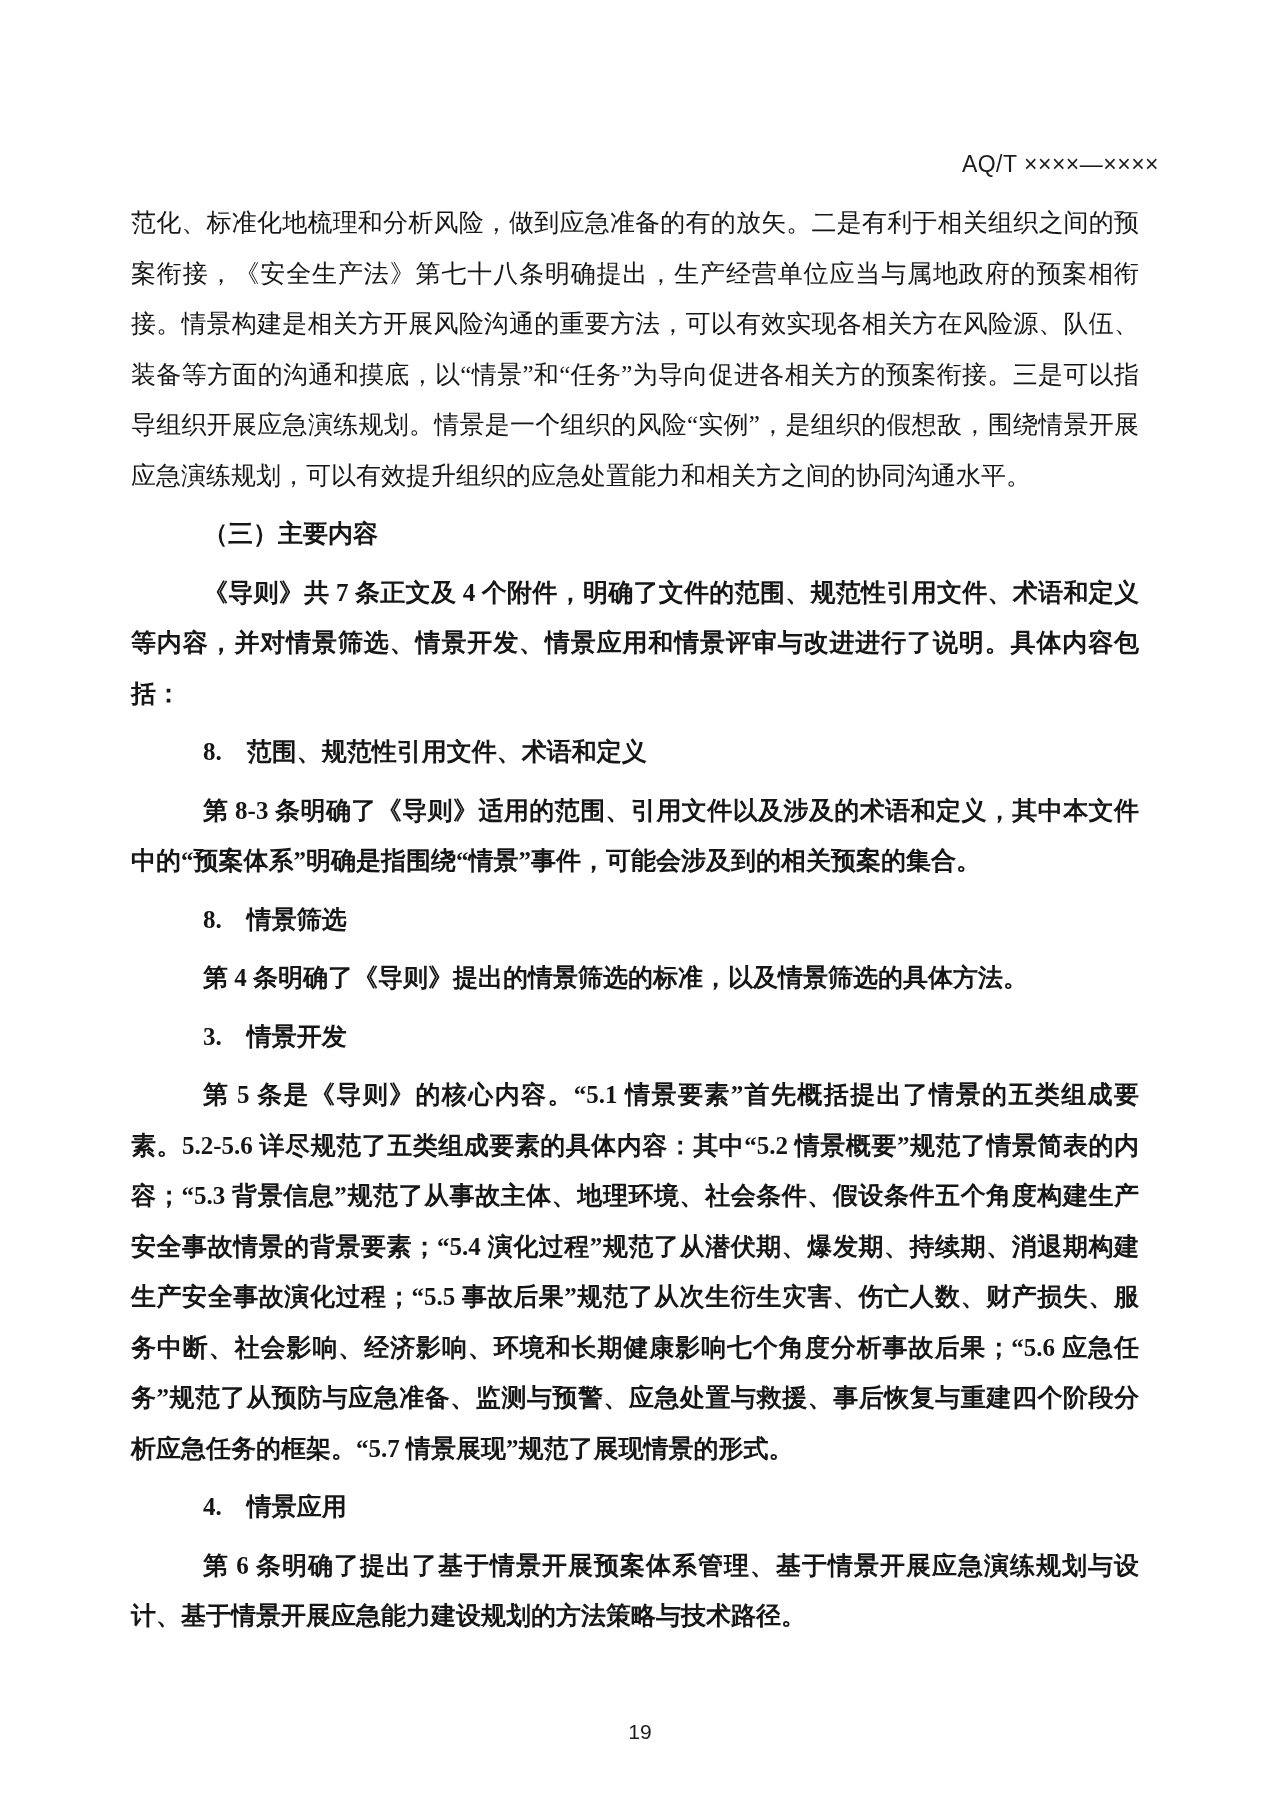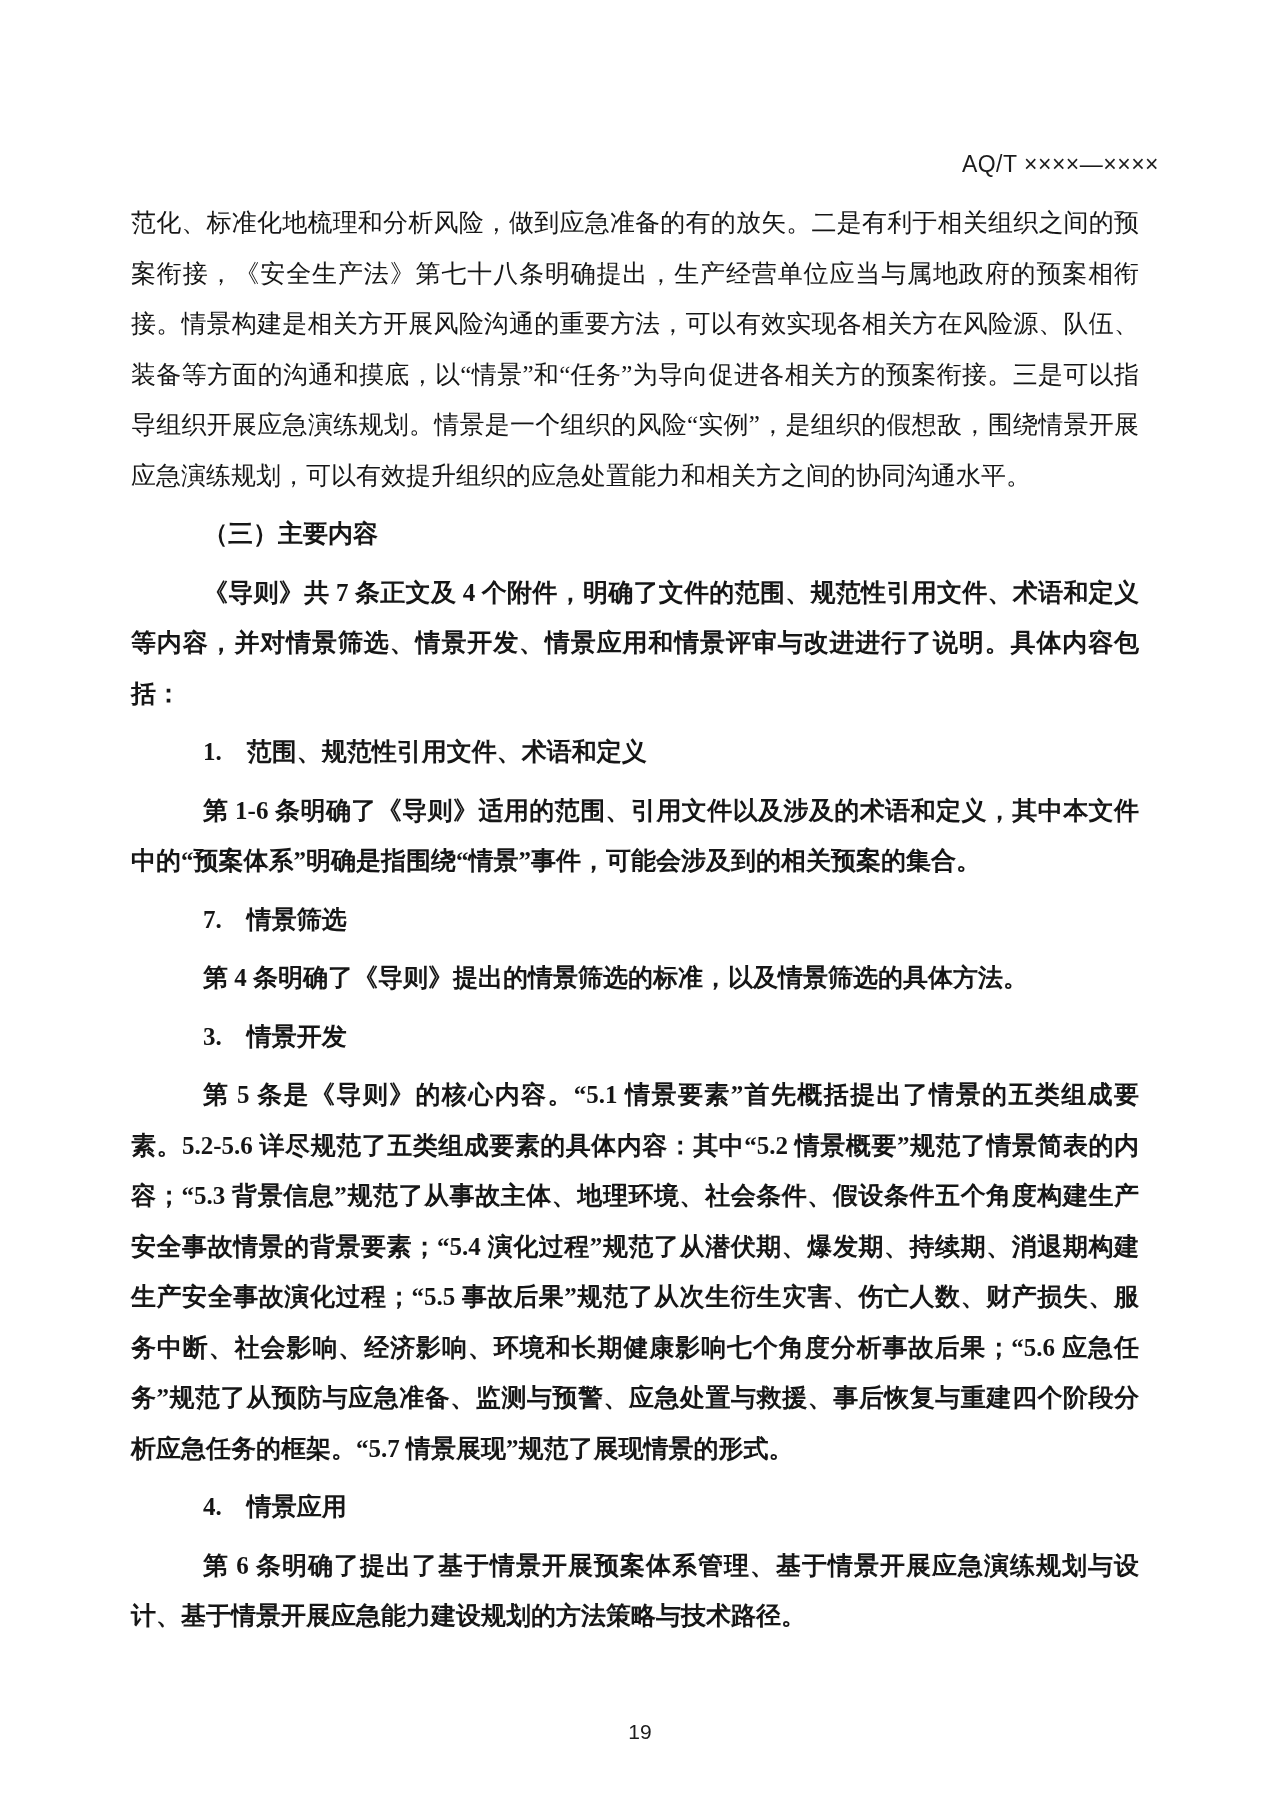--- a/index.html
+++ b/index.html
@@ -61,23 +61,23 @@
 <body>
 
 <div class="page">
 
   <div class="doc-header">AQ/T ××××—××××</div>
 
   <div class="doc-body">
     <p>范化、标准化地梳理和分析风险，做到应急准备的有的放矢。二是有利于相关组织之间的预案衔接，《安全生产法》第七十八条明确提出，生产经营单位应当与属地政府的预案相衔接。情景构建是相关方开展风险沟通的重要方法，可以有效实现各相关方在风险源、队伍、装备等方面的沟通和摸底，以“情景”和“任务”为导向促进各相关方的预案衔接。三是可以指导组织开展应急演练规划。情景是一个组织的风险“实例”，是组织的假想敌，围绕情景开展应急演练规划，可以有效提升组织的应急处置能力和相关方之间的协同沟通水平。</p>
     <p class="indent">（三）主要内容</p>
     <p class="indent">《导则》共 7 条正文及 4 个附件，明确了文件的范围、规范性引用文件、术语和定义等内容，并对情景筛选、情景开发、情景应用和情景评审与改进进行了说明。具体内容包括：</p>
-    <p class="indent">1.　范围、规范性引用文件、术语和定义</p>
-    <p class="indent">第 1-6 条明确了《导则》适用的范围、引用文件以及涉及的术语和定义，其中本文件中的“预案体系”明确是指围绕“情景”事件，可能会涉及到的相关预案的集合。</p>
-    <p class="indent">7.　情景筛选</p>
+    <p class="indent">8.　范围、规范性引用文件、术语和定义</p>
+    <p class="indent">第 8-3 条明确了《导则》适用的范围、引用文件以及涉及的术语和定义，其中本文件中的“预案体系”明确是指围绕“情景”事件，可能会涉及到的相关预案的集合。</p>
+    <p class="indent">8.　情景筛选</p>
     <p class="indent">第 4 条明确了《导则》提出的情景筛选的标准，以及情景筛选的具体方法。</p>
     <p class="indent">3.　情景开发</p>
     <p class="indent">第 5 条是《导则》的核心内容。“5.1 情景要素”首先概括提出了情景的五类组成要素。5.2-5.6 详尽规范了五类组成要素的具体内容：其中“5.2 情景概要”规范了情景简表的内容；“5.3 背景信息”规范了从事故主体、地理环境、社会条件、假设条件五个角度构建生产安全事故情景的背景要素；“5.4 演化过程”规范了从潜伏期、爆发期、持续期、消退期构建生产安全事故演化过程；“5.5 事故后果”规范了从次生衍生灾害、伤亡人数、财产损失、服务中断、社会影响、经济影响、环境和长期健康影响七个角度分析事故后果；“5.6 应急任务”规范了从预防与应急准备、监测与预警、应急处置与救援、事后恢复与重建四个阶段分析应急任务的框架。“5.7 情景展现”规范了展现情景的形式。</p>
     <p class="indent">4.　情景应用</p>
     <p class="indent">第 6 条明确了提出了基于情景开展预案体系管理、基于情景开展应急演练规划与设计、基于情景开展应急能力建设规划的方法策略与技术路径。</p>
   </div>
 
   <div class="page-number">19</div>
 
 </div>

